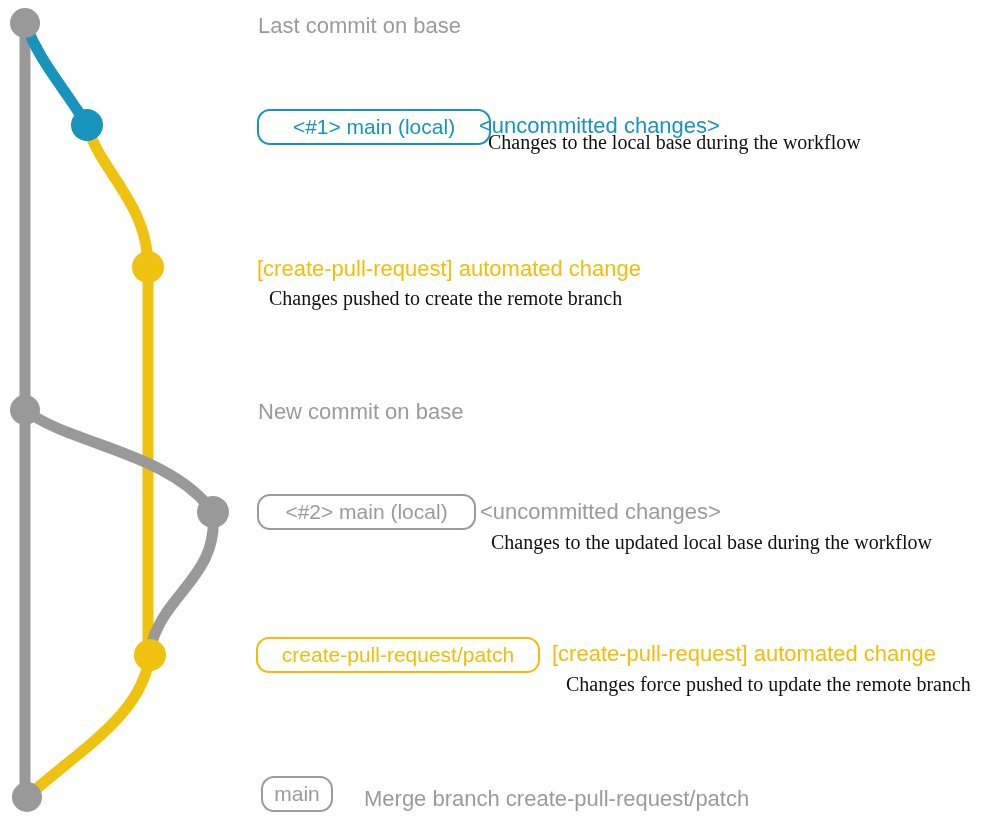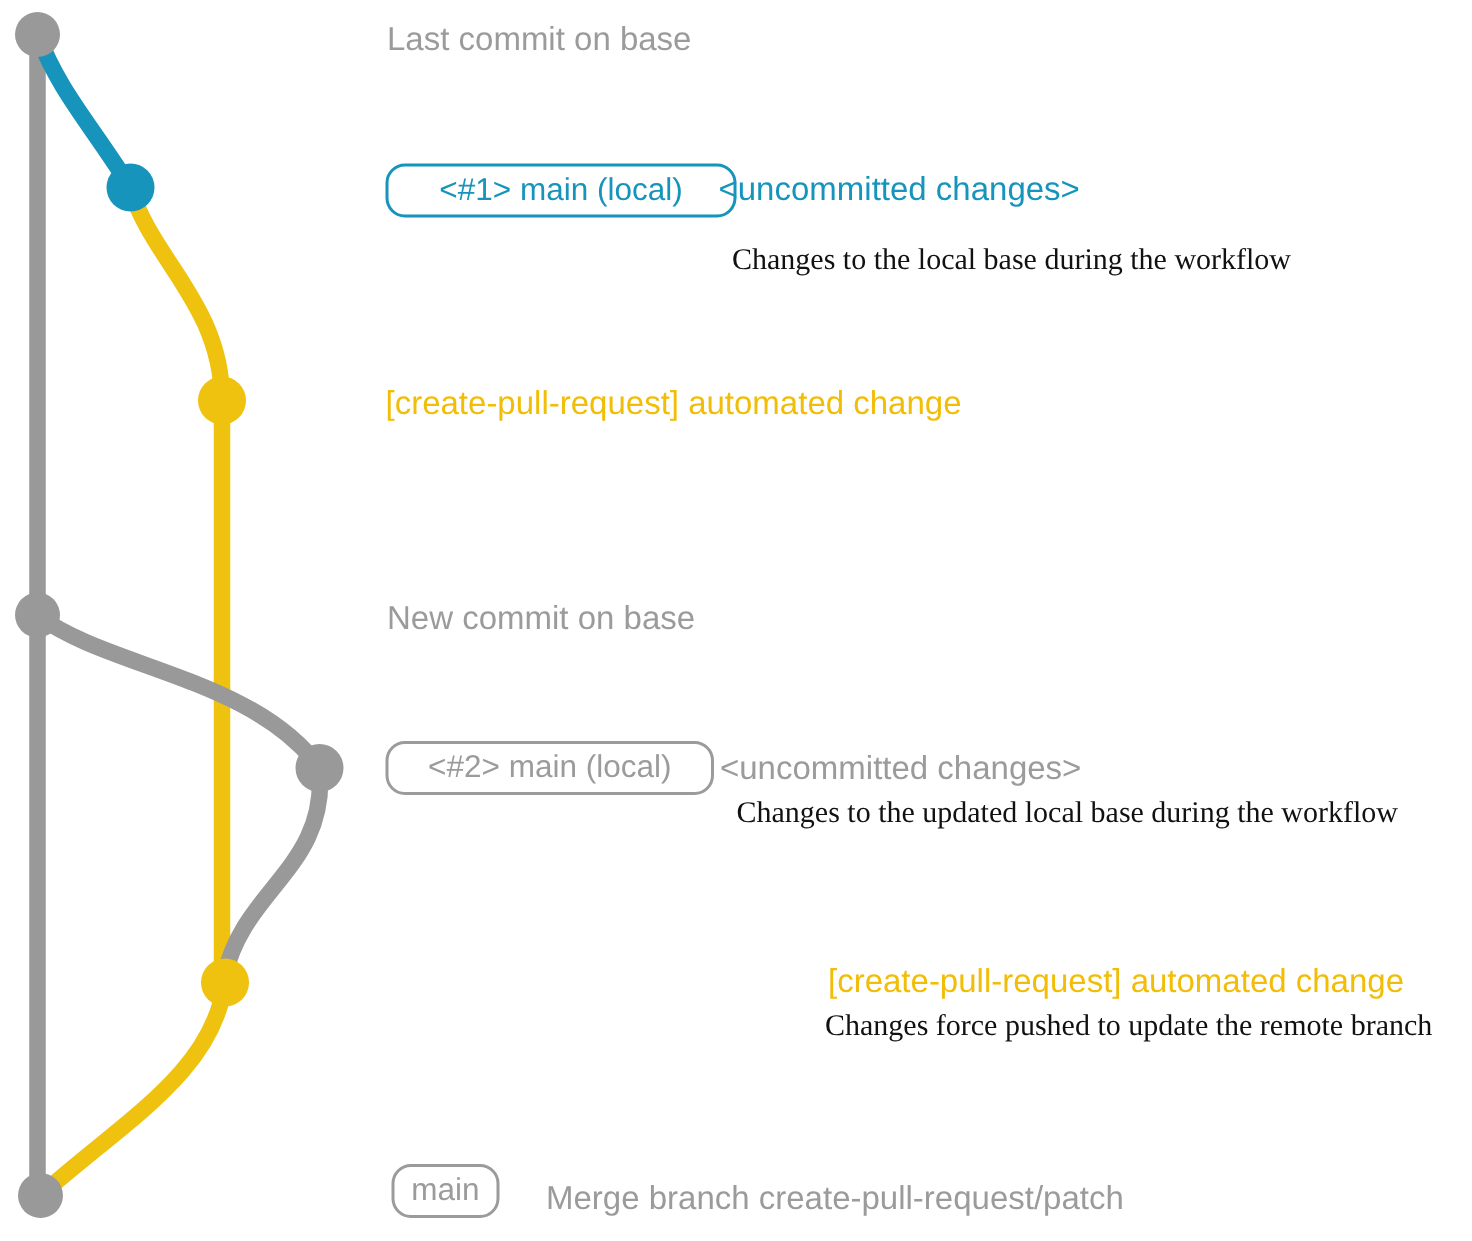--- a/index.html
+++ b/index.html
@@ -59,31 +59,35 @@
     <circle cx="27" cy="797" r="15" fill="#999999"></circle>
   </svg>
 
   <div class="lbl sans gray-text" style="left:258px; top:399px;">New commit on base</div>
   <div class="lbl sans gray-text" style="left:258px; top:13px;">Last commit on base</div>
 
   <div class="box box-blue" style="left:257px; top:109px; width:234px;">
     <span>&lt;#1&gt; main (local)</span>
   </div>
   <div class="lbl sans blue-text" style="left:479px; top:113px;">&lt;uncommitted changes&gt;</div>
-  <div class="lbl serif" style="left:488px; top:162px;">Changes to the local base during the workflow</div>
+  <div class="lbl serif" style="left:488px; top:131px;">Changes to the local base during the workflow</div>
 
   <div class="lbl sans yellow-text" style="left:257px; top:256px;">[create-pull-request] automated change</div>
+  <div class="lbl serif" style="left:269px; top:287px;">Changes pushed to create the remote branch</div>
 
   <div class="box box-gray" style="left:257px; top:494px; width:219px;">
     <span>&lt;#2&gt; main (local)</span>
   </div>
   <div class="lbl sans gray-text" style="left:480px; top:499px;">&lt;uncommitted changes&gt;</div>
   <div class="lbl serif" style="left:491px; top:531px;text-align:center;">Changes to the updated local base during the workflow</div>
 
+  <div class="box box-yellow" style="left:256px; top:637px; width:284px;">
+    <span>create-pull-request/patch</span>
+  </div>
   <div class="lbl sans yellow-text" style="left:552px; top:641px;">[create-pull-request] automated change</div>
-  <div class="lbl serif" style="left:550px; top:673px;">Changes force pushed to update the remote branch</div>
+  <div class="lbl serif" style="left:566px; top:673px;">Changes force pushed to update the remote branch</div>
 
   <div class="box box-gray" style="left:261px; top:776px; width:72px;">
     <span>main</span>
   </div>
   <div class="lbl sans gray-text" style="left:344px; top:786px;margin-left:20px;">Merge branch create-pull-request/patch</div>
 
 </div>
 
 </body></html>

